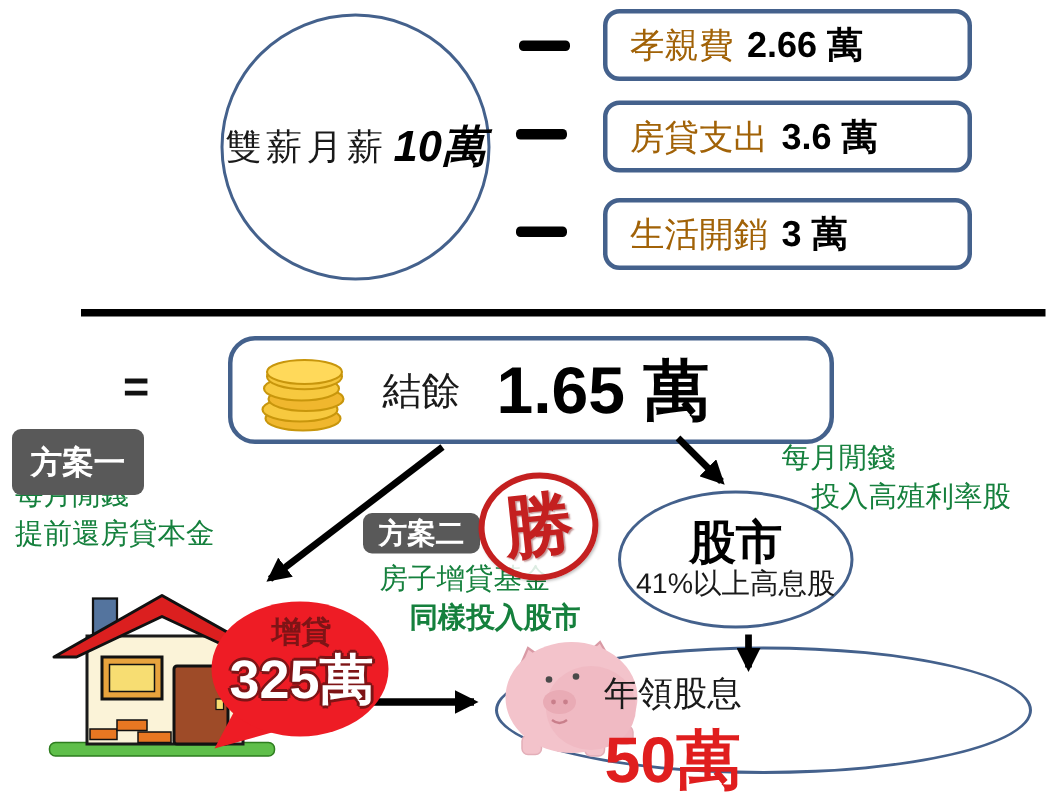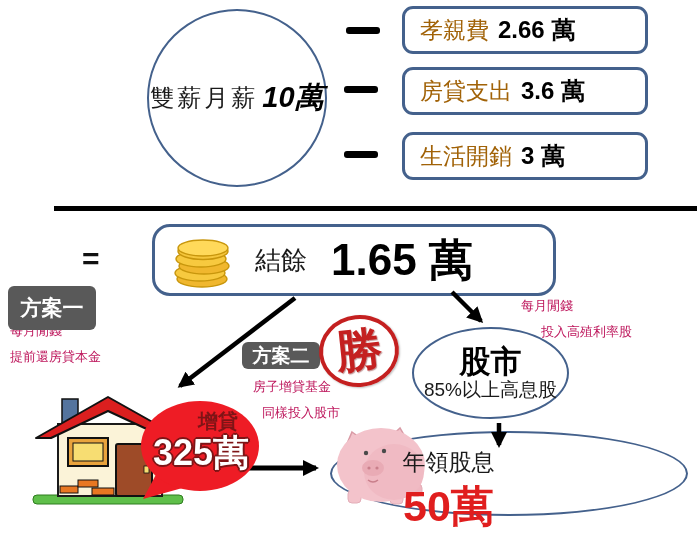--- a/index.html
+++ b/index.html
@@ -31,24 +31,24 @@
     border-radius:18px;background:#fff;display:flex;align-items:center;padding-left:18px;
     gap:20px;z-index:2;box-sizing:border-box;}
   .balance-label{font-size:26px;color:#1a1a1a;}
   .balance-value{font-size:44px;font-weight:bold;color:#000;margin-left:4px;}
 
   
   .badge{background:#595959;color:#fff;font-weight:bold;border-radius:6px;
     display:flex;align-items:center;justify-content:center;}
   .badge1{left:8px;top:286px;width:88px;height:44px;font-size:21px;z-index:9;}
   .badge2{left:242px;top:342px;width:78px;height:27px;font-size:19px;z-index:9;}
-  .note{font-size:13px;line-height:26px;color:#be185d;z-index:8;}
+  .note{font-size:19px;line-height:26px;color:#15803d;z-index:8;}
   .note1{left:10px;top:318px;}
   .note2{left:253px;top:374px;}
-  .note2 .indent{margin-left:9px;}
+  .note2 .indent{margin-left:20px;font-weight:bold;}
   .note3{left:521px;top:293px;}
   .note3 .indent{margin-left:20px;}
 
   
   .stamp{left:319px;top:315px;width:72px;height:64px;border:4px solid #C42020;border-radius:50%;
     color:#C42020;font-size:46px;font-weight:bold;display:flex;align-items:center;justify-content:center;
     background:rgba(255,255,255,.85);transform:rotate(-6deg);z-index:10;
     text-shadow:1px 1px 1px rgba(120,20,20,.45);box-shadow:1px 1px 2px rgba(0,0,0,.25);}
 
   
@@ -59,21 +59,21 @@
   .stock-sub{font-size:19px;color:#1a1a1a;line-height:23px;}
 
   
   .result-ellipse{left:330px;top:431px;width:358px;height:85px;border:2.5px solid #44618C;
     border-radius:50%;background:#fff;z-index:1;box-sizing:border-box;}
   .result-text{left:402px;top:447px;display:flex;align-items:center;z-index:10;flex-direction:column;}
   .result-prefix,.result-suffix{font-size:23px;color:#1a1a1a;}
   .result-value{font-size:43px;font-weight:bold;color:#E01E1E;margin:0 1px;}
 
   
-  .bubble-label{left:193px;top:408px;width:50px;text-align:center;font-size:20px;
+  .bubble-label{left:176px;top:408px;width:50px;text-align:center;font-size:20px;
     font-weight:bold;color:#7E1416;z-index:10;}
   .bubble-value{left:149px;top:429px;width:104px;text-align:center;font-size:36px;font-weight:bold;
     color:#fff;z-index:10;
     text-shadow:-2px 0 #7E1416,0 2px #7E1416,2px 0 #7E1416,0 -2px #7E1416,
       -1px -1px #7E1416,1px 1px #7E1416,-1px 1px #7E1416,1px -1px #7E1416;}
 
   svg.layer{position:absolute;pointer-events:none;}
   #arrows{left:0;top:0;z-index:6;}
   #house-svg{left:25px;top:392px;z-index:4;}
   #bubble-svg{left:138px;top:399px;z-index:7;}
@@ -137,21 +137,21 @@
     <div class="indent">同樣投入股市</div>
   </div>
 
   <div class="abs note note3">
     <div>每月閒錢</div>
     <div class="indent">投入高殖利率股</div>
   </div>
 
   <div class="abs stock-ellipse">
     <div class="stock-title">股市</div>
-    <div class="stock-sub">85%以上高息股</div>
+    <div class="stock-sub">41%以上高息股</div>
   </div>
 
   <div class="abs result-ellipse"></div>
   <div class="abs result-text">
     <span class="result-prefix">年領股息</span>
     <span class="result-value">50萬</span>
     <span class="result-suffix">以上</span>
   </div>
 
   <svg id="house-svg" class="layer" width="165" height="120" viewBox="0 0 165 120">

